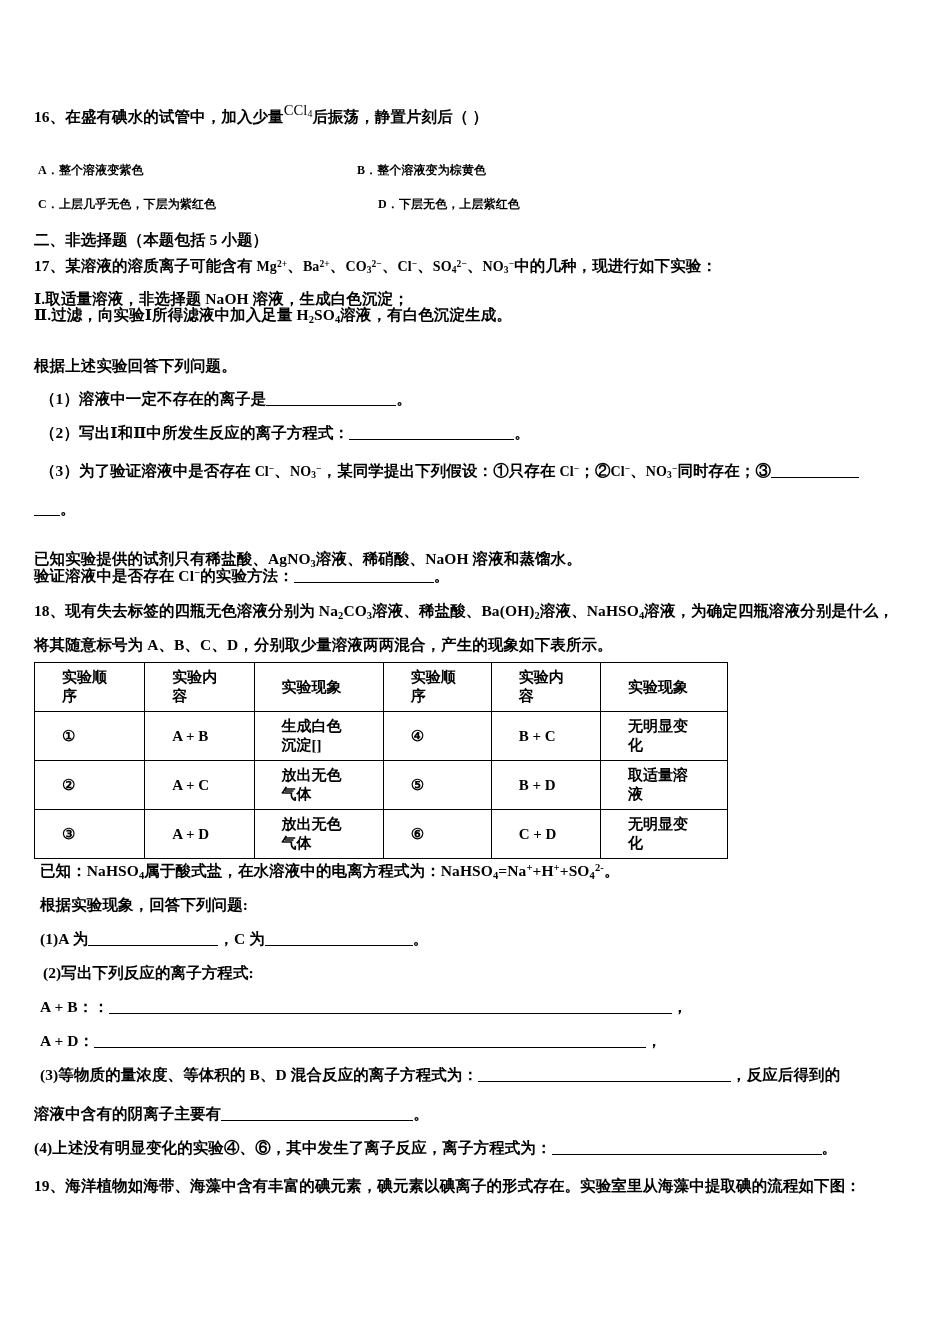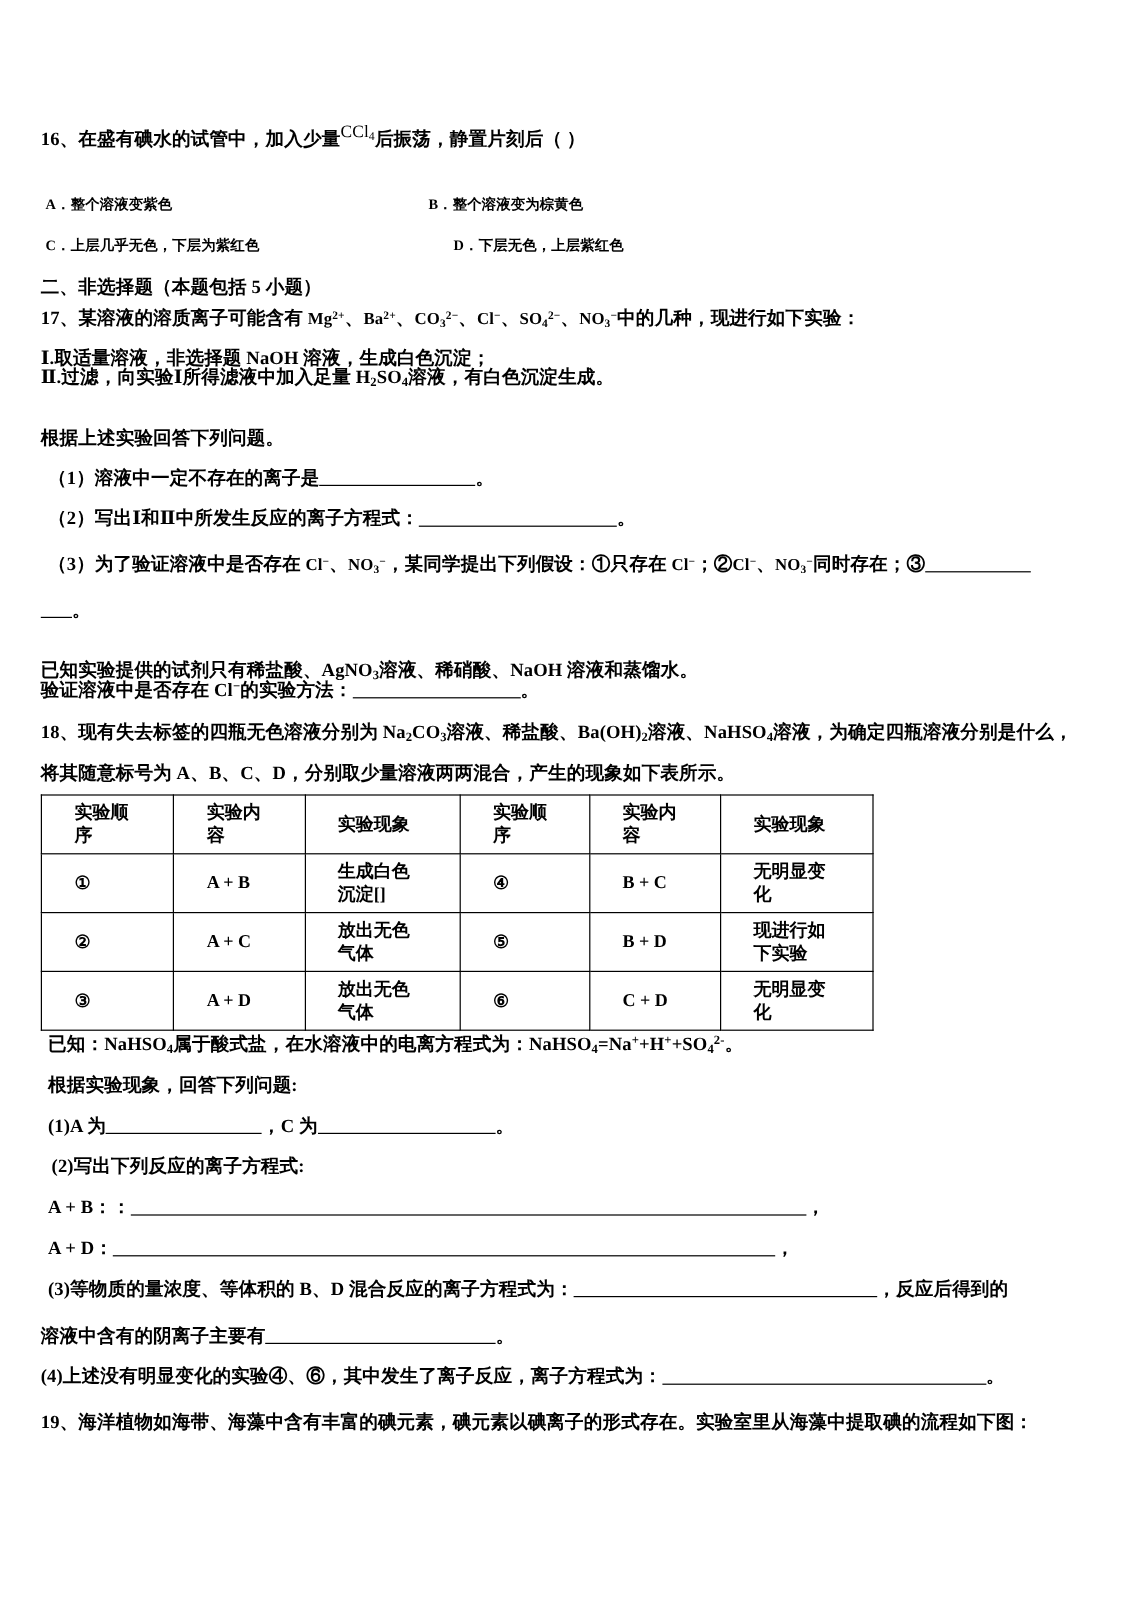--- a/index.html
+++ b/index.html
@@ -159,21 +159,21 @@
         <td class="c4">④</td>
         <td class="c5">B + C</td>
         <td class="c6">无明显变化</td>
       </tr>
       <tr>
         <td class="c1">②</td>
         <td class="c2">A + C</td>
         <td class="c3">放出无色气体</td>
         <td class="c4">⑤</td>
         <td class="c5">B + D</td>
-        <td class="c6">现进行如下实验</td>
+        <td class="c6">取适量溶液</td>
       </tr>
       <tr>
         <td class="c1">③</td>
         <td class="c2">A + D</td>
         <td class="c3">放出无色气体</td>
         <td class="c4">⑥</td>
         <td class="c5">C + D</td>
         <td class="c6">无明显变化</td>
       </tr>
     </tbody>

